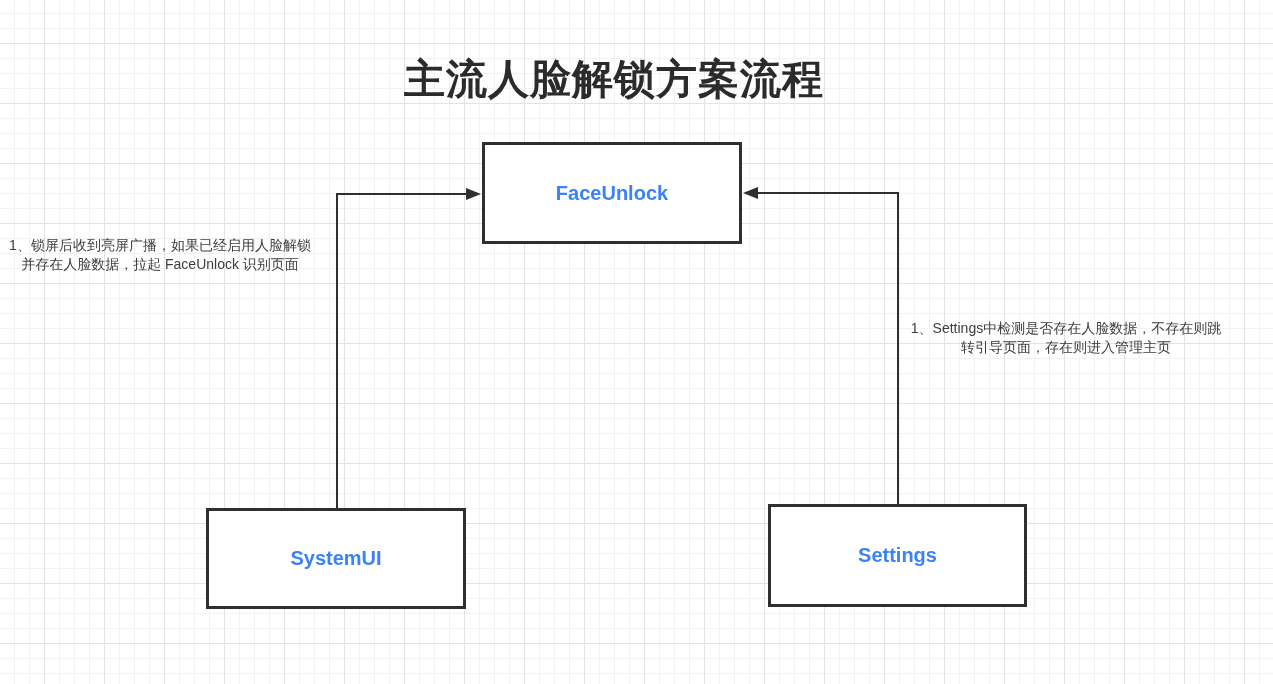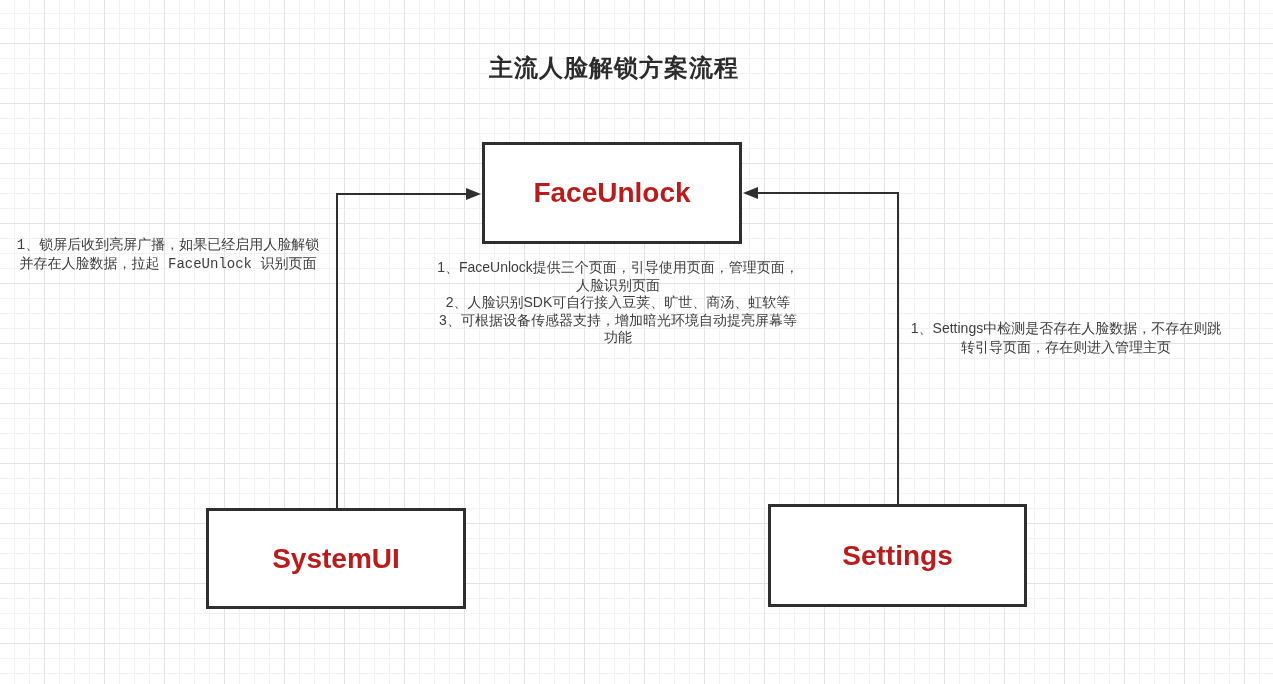--- a/index.html
+++ b/index.html
@@ -24,38 +24,38 @@
       linear-gradient(90deg, #f2f2f5 1px, transparent 1px);
     background-size: 60px 60px, 60px 60px, 15px 15px, 15px 15px;
     background-position: 44px 43px, 44px 43px, 14px 13px, 14px 13px;
   }
   .diagram-title {
     position: absolute;
     left: 0;
     top: 52px;
     width: 1228px;
     text-align: center;
-    font-size: 24px;
+    font-size: 41px;
     font-weight: bold;
     color: #2b2b2b;
     letter-spacing: 1px;
   }
   .node {
     position: absolute;
     box-sizing: border-box;
     background: #ffffff;
     border: 3px solid #2f2f2f;
     display: flex;
     align-items: center;
     justify-content: center;
   }
   .node .node-label {
-    font-size: 28px;
+    font-size: 20px;
     font-weight: bold;
-    color: #b91c1c;
+    color: #3b82f6;
   }
   .node-faceunlock { left: 482px; top: 142px; width: 260px; height: 102px; }
   .node-systemui   { left: 206px; top: 508px; width: 260px; height: 101px; }
   .node-settings   { left: 768px; top: 504px; width: 259px; height: 103px; }
 
   .connector-layer {
     position: absolute;
     left: 0;
     top: 0;
     width: 1273px;
@@ -64,21 +64,21 @@
   }
 
   .note {
     position: absolute;
     font-size: 14px;
     line-height: 19px;
     color: #3d3d3d;
     text-align: center;
     white-space: pre-line;
   }
-  .note-screen-on  { left: 8px;   top: 236px; width: 320px; font-family: Liberation Mono, monospace; }
+  .note-screen-on  { left: 0;   top: 236px; width: 320px; }
   .note-callback   { left: 8px;   top: 379px; width: 322px; }
   .note-faceunlock { left: 403px; top: 259px; width: 430px; line-height: 17.5px; }
   .note-settings   { left: 892px; top: 319px; width: 348px; text-align: center; }
 </style>
 </head>
 <body>
 
 <div class="canvas">
 
   <div class="diagram-title">主流人脸解锁方案流程</div>
@@ -105,22 +105,17 @@
   </div>
 
   <div class="node node-settings">
     <span class="node-label">Settings</span>
   </div>
 
   <div class="note note-screen-on">1、锁屏后收到亮屏广播，如果已经启用人脸解锁
 并存在人脸数据，拉起 FaceUnlock 识别页面</div>
 
 
-  <div class="note note-faceunlock">1、FaceUnlock提供三个页面，引导使用页面，管理页面，
-人脸识别页面
-2、人脸识别SDK可自行接入豆荚、旷世、商汤、虹软等
-3、可根据设备传感器支持，增加暗光环境自动提亮屏幕等
-功能</div>
 
   <div class="note note-settings">1、Settings中检测是否存在人脸数据，不存在则跳
 转引导页面，存在则进入管理主页</div>
 
 </div>
 
 </body></html>

